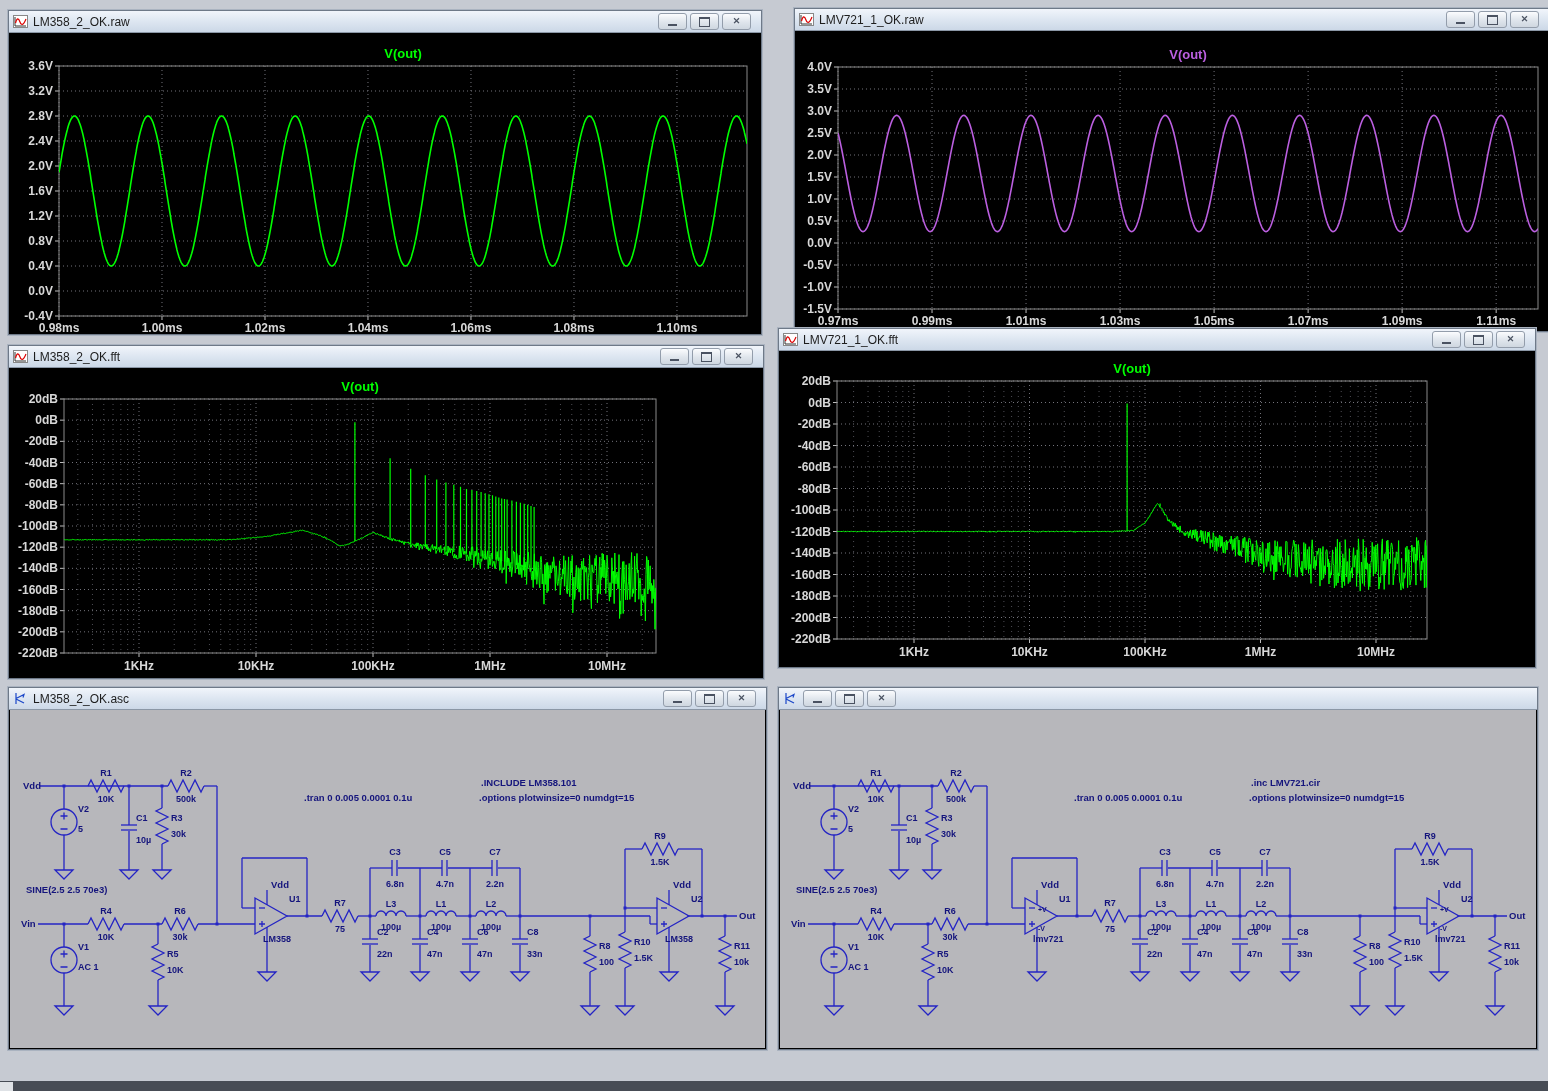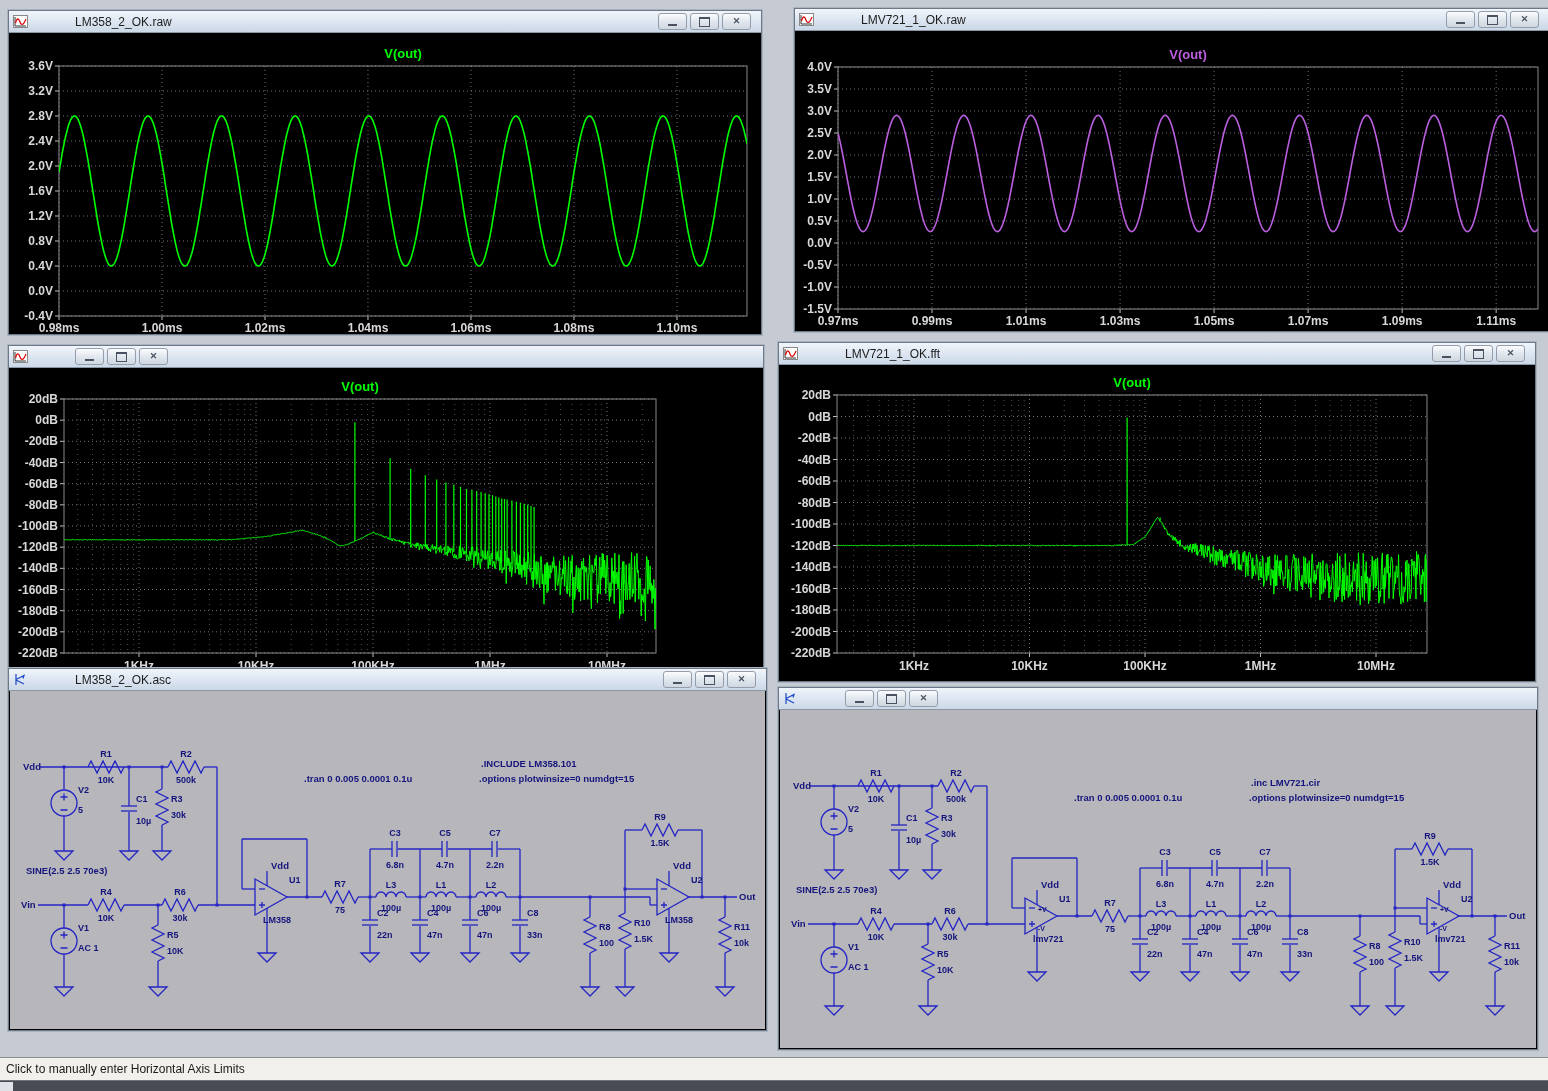--- a/index.html
+++ b/index.html
@@ -1,20 +1,20 @@
 <!DOCTYPE html>
 <html><head>
 <meta charset="utf-8">
 <style>
   html,body{margin:0;padding:0;background:#9aa0a8;}
   #page{position:relative;width:1548px;height:1091px;background:#c6cad2;overflow:hidden;
         font-family:"Liberation Sans",sans-serif;}
   .win{position:absolute;background:#000;border:1px solid #6e7988;box-shadow:0 0 0 1px #aab3c0;}
   .tbar{height:21px;display:flex;align-items:center;padding:0 4px;
-        background:linear-gradient(#f1f5fb,#dde6f1 50%,#ccd8e7);border-bottom:1px solid #8b97a6;gap:42px;}
+        background:linear-gradient(#f1f5fb,#dde6f1 50%,#ccd8e7);border-bottom:1px solid #8b97a6;}
   .ticon{width:16px;height:14px;margin-right:4px;display:inline-flex;align-items:center;}
   .ttext{font-size:12px;color:#1d1d1d;flex:1;white-space:nowrap;overflow:hidden;}
   .tbtns{display:flex;gap:3px;margin-right:6px;}
   .tb{width:27px;height:15px;border:1px solid #939dab;border-radius:3px;
       background:linear-gradient(#fbfcfe,#dfe5ec 55%,#cfd7e0);display:flex;align-items:center;justify-content:center;cursor:default;}
   .gmin{display:block;width:9px;height:2px;background:#4a5261;margin-top:6px;}
   .gmax{display:block;width:9px;height:7px;border:1px solid #4a5261;border-top:2px solid #4a5261;}
   .gcls{font-style:normal;font-size:9px;font-weight:bold;color:#4a5261;line-height:1;}
   .content{position:absolute;left:1px;right:1px;top:22px;bottom:1px;overflow:hidden;}
   .plotarea{background:#000;}
@@ -225,20 +225,21 @@
 
   <div class="win" style="left:8px;top:345px;width:754px;height:332px">
     <div class="tbar">
       <span class="ticon">
           <svg width="15" height="13">
             <rect x="0.5" y="0.5" width="14" height="12" fill="#fff" stroke="#888"></rect>
             <path d="M2 2 V11 H13" stroke="#333" fill="none" stroke-width="1"></path>
             <path d="M2.5 8 C4 2.5,5.5 3,7 7 C8.5 11,10.5 10,13 4" stroke="#d00" fill="none" stroke-width="1.2"></path>
           </svg>
         </span>
+      <span class="ttext">LM358_2_OK.fft</span>
       <span class="tbtns">
         <span class="tb">
             <i class="gmin"></i>
           </span>
         <span class="tb">
             <i class="gmax"></i>
           </span>
         <span class="tb">
             <i class="gcls">✕</i>
           </span>
@@ -349,21 +350,21 @@
             <rect x="54" y="31" width="592" height="254"></rect>
           </clipPath>
           <g clip-path="url(#clipml)">
             <polyline points="54.0,171.9 54.6,171.6 55.2,171.8 55.8,171.8 56.4,171.7 57.0,172.2 57.6,171.7 58.2,171.9 58.8,172.0 59.4,172.0 60.0,171.6 60.6,171.9 61.2,171.8 61.8,171.8 62.4,171.4 63.0,171.5 63.6,171.5 64.2,171.7 64.8,171.8 65.4,171.9 66.0,172.0 66.6,171.8 67.2,171.8 67.8,171.6 68.4,171.8 69.0,171.7 69.6,172.0 70.2,171.6 70.8,171.7 71.4,172.3 72.0,171.6 72.6,171.9 73.2,171.7 73.8,172.1 74.4,171.6 75.0,171.5 75.6,171.5 76.2,172.0 76.8,171.6 77.4,172.0 78.0,171.9 78.6,171.5 79.2,171.6 79.8,171.8 80.4,171.5 81.0,171.5 81.6,172.0 82.2,171.6 82.8,172.0 83.4,171.7 84.0,171.9 84.6,171.5 85.2,172.0 85.8,171.8 86.4,171.6 87.0,171.7 87.6,171.9 88.2,171.6 88.8,171.9 89.4,171.7 90.0,171.8 90.6,171.8 91.2,171.9 91.8,172.0 92.4,172.0 93.0,172.1 93.6,172.0 94.2,171.4 94.8,171.6 95.4,171.4 96.0,172.0 96.6,171.6 97.2,172.0 97.8,171.5 98.4,172.0 99.0,171.6 99.6,171.8 100.2,171.7 100.8,172.0 101.4,171.9 102.0,171.5 102.6,171.7 103.2,171.6 103.8,171.8 104.4,171.7 105.0,171.7 105.6,171.7 106.2,171.4 106.8,171.7 107.4,172.0 108.0,171.9 108.6,171.6 109.2,172.0 109.8,171.9 110.4,171.9 111.0,172.0 111.6,172.0 112.2,171.6 112.8,171.8 113.4,171.9 114.0,172.0 114.6,172.1 115.2,172.1 115.8,171.9 116.4,171.7 117.0,171.9 117.6,171.6 118.2,171.5 118.8,172.0 119.4,171.9 120.0,171.9 120.6,172.0 121.2,171.5 121.8,171.7 122.4,172.0 123.0,172.1 123.6,171.7 124.2,171.7 124.8,171.5 125.4,172.0 126.0,171.8 126.6,172.0 127.2,171.9 127.8,171.9 128.4,171.8 129.0,171.9 129.6,171.8 130.2,171.9 130.8,172.0 131.4,171.9 132.0,171.6 132.6,171.9 133.2,172.1 133.8,172.0 134.4,172.4 135.0,171.9 135.6,171.9 136.2,171.6 136.8,171.5 137.4,171.7 138.0,172.0 138.6,171.9 139.2,171.5 139.8,171.4 140.4,172.0 141.0,171.7 141.6,171.8 142.2,171.7 142.8,172.1 143.4,171.4 144.0,171.5 144.6,171.7 145.2,171.8 145.8,171.8 146.4,171.4 147.0,172.0 147.6,171.9 148.2,171.6 148.8,172.0 149.4,172.1 150.0,171.9 150.6,171.9 151.2,171.7 151.8,171.4 152.4,171.6 153.0,172.1 153.6,171.6 154.2,171.9 154.8,171.7 155.4,171.9 156.0,171.5 156.6,171.7 157.2,171.6 157.8,171.7 158.4,171.4 159.0,171.4 159.6,171.8 160.2,171.6 160.8,171.9 161.4,172.1 162.0,171.6 162.6,171.7 163.2,171.5 163.8,171.5 164.4,171.5 165.0,172.0 165.6,171.8 166.2,171.7 166.8,171.5 167.4,171.7 168.0,171.6 168.6,171.8 169.2,171.9 169.8,171.8 170.4,171.8 171.0,171.7 171.6,171.4 172.2,171.7 172.8,171.5 173.4,172.1 174.0,172.1 174.6,172.1 175.2,171.7 175.8,171.5 176.4,172.0 177.0,171.4 177.6,172.1 178.2,171.9 178.8,171.9 179.4,171.4 180.0,171.7 180.6,171.6 181.2,172.1 181.8,171.4 182.4,171.7 183.0,172.1 183.6,171.4 184.2,171.8 184.8,172.0 185.4,172.1 186.0,172.1 186.6,171.6 187.2,171.8 187.8,172.0 188.4,171.9 189.0,172.0 189.6,171.6 190.2,171.4 190.8,171.5 191.4,172.2 192.0,171.7 192.6,171.9 193.2,171.8 193.8,171.5 194.4,171.9 195.0,171.7 195.6,172.1 196.2,171.4 196.8,171.4 197.4,171.9 198.0,171.4 198.6,171.6 199.2,172.5 199.8,171.6 200.4,171.9 201.0,171.9 201.6,171.4 202.2,171.8 202.8,171.8 203.4,171.5 204.0,172.3 204.6,172.1 205.2,171.4 205.8,171.9 206.4,172.2 207.0,171.7 207.6,172.2 208.2,171.8 208.8,171.7 209.4,171.9 210.0,171.9 210.6,171.5 211.2,171.4 211.8,171.5 212.4,171.9 213.0,171.8 213.6,171.4 214.2,171.6 214.8,171.6 215.4,172.0 216.0,171.6 216.6,171.9 217.2,172.0 217.8,171.3 218.4,172.0 219.0,171.4 219.6,171.4 220.2,171.4 220.8,171.5 221.4,171.9 222.0,171.8 222.6,171.4 223.2,171.4 223.8,171.3 224.4,171.4 225.0,171.3 225.6,171.6 226.2,171.4 226.8,171.1 227.4,170.7 228.0,171.2 228.6,171.2 229.2,171.1 229.8,171.0 230.4,171.1 231.0,170.6 231.6,170.3 232.2,170.6 232.8,170.8 233.4,171.0 234.0,170.2 234.6,170.3 235.2,170.5 235.8,170.5 236.4,170.1 237.0,170.4 237.6,170.1 238.2,170.0 238.8,169.7 239.4,169.7 240.0,170.4 240.6,169.9 241.2,170.3 241.8,169.8 242.4,169.6 243.0,169.4 243.6,169.2 244.2,169.9 244.8,169.8 245.4,169.7 246.0,169.6 246.6,169.8 247.2,169.0 247.8,169.0 248.4,169.3 249.0,169.1 249.6,169.1 250.2,169.2 250.8,168.9 251.4,169.1 252.0,168.8 252.6,169.0 253.2,168.7 253.8,168.9 254.4,168.3 255.0,168.3 255.6,168.5 256.2,168.8 256.8,168.3 257.4,168.0 258.0,168.5 258.6,168.2 259.2,168.3 259.8,167.8 260.4,168.2 261.0,167.8 261.6,167.8 262.2,167.1 262.8,167.6 263.4,167.1 264.0,166.7 264.6,166.7 265.2,166.7 265.8,166.8 266.4,167.1 267.0,166.1 267.6,166.3 268.2,166.6 268.8,166.0 269.4,166.5 270.0,165.8 270.6,166.0 271.2,165.5 271.8,165.5 272.4,165.9 273.0,165.1 273.6,165.1 274.2,165.6 274.8,165.4 275.4,165.6 276.0,165.0 276.6,165.0 277.2,165.2 277.8,164.6 278.4,164.7 279.0,164.7 279.6,164.3 280.2,164.7 280.8,163.8 281.4,164.3 282.0,164.4 282.6,164.4 283.2,164.3 283.8,163.4 284.4,163.9 285.0,163.2 285.6,163.0 286.2,163.4 286.8,163.1 287.4,162.7 288.0,163.4 288.6,163.2 289.2,162.6 289.8,162.3 290.4,162.2 291.0,162.6 291.6,162.6 292.2,162.1 292.8,162.3 293.4,162.5 294.0,162.7 294.6,162.9 295.2,162.8 295.8,163.5 296.4,163.4 297.0,163.8 297.6,163.4 298.2,163.8 298.8,164.0 299.4,164.3 300.0,164.7 300.6,164.8 301.2,164.6 301.8,165.3 302.4,165.1 303.0,165.7 303.6,165.9 304.2,165.5 304.8,165.5 305.4,166.4 306.0,165.9 306.6,166.2 307.2,166.3 307.8,166.6 308.4,167.4 309.0,167.3 309.6,167.3 310.2,167.2 310.8,167.6 311.4,168.5 312.0,168.7 312.6,168.9 313.2,168.9 313.8,169.8 314.4,168.7 315.0,169.0 315.6,170.4 316.2,169.9 316.8,170.3 317.4,171.1 318.0,171.0 318.6,171.5 319.2,171.9 319.8,171.7 320.4,172.2 321.0,172.4 321.6,173.1 322.2,173.1 322.8,173.3 323.4,174.3 324.0,174.0 324.6,174.5 325.2,175.3 325.8,175.6 326.4,176.0 327.0,176.3 327.6,177.2 328.2,176.9 328.8,177.7 329.4,177.8 330.0,177.8 330.6,177.6 331.2,177.4 331.8,177.7 332.4,177.3 333.0,177.7 333.6,177.7 334.2,177.3 334.8,176.6 335.4,177.1 336.0,176.5 336.6,176.7 337.2,176.6 337.8,175.8 338.4,176.2 339.0,176.0 339.6,176.0 340.2,174.8 340.8,174.9 341.4,174.6 342.0,174.2 342.6,174.2 343.2,174.1 343.8,174.1 344.4,173.2 345.0,172.9 345.6,172.6 346.2,172.7 346.8,172.5 347.4,172.2 348.0,171.4 348.6,171.4 349.2,171.7 349.8,171.5 350.4,170.3 351.0,170.0 351.6,170.0 352.2,170.3 352.8,169.8 353.4,169.7 354.0,169.0 354.6,168.5 355.2,168.1 355.8,168.4 356.4,167.3 357.0,167.8 357.6,166.9 358.2,166.8 358.8,166.2 359.4,166.0 360.0,165.6 360.6,165.9 361.2,165.5 361.8,165.2 362.4,165.1 363.0,164.3 363.6,165.0 364.2,164.3 364.8,165.4 365.4,165.4 366.0,166.6 366.6,166.1 367.2,165.4 367.8,165.8 368.4,166.7 369.0,166.6 369.6,167.3 370.2,166.5 370.8,167.6 371.4,167.0 372.0,167.2 372.6,168.8 373.2,168.1 373.8,168.3 374.4,169.6 375.0,168.5 375.6,169.0 376.2,168.8 376.8,168.8 377.4,170.0 378.0,170.9 378.6,169.7 379.2,171.6 379.8,171.2 380.4,171.6 381.0,170.9 381.6,170.7 382.2,173.1 382.8,170.9 383.4,170.3 384.0,171.0 384.6,172.4 385.2,171.3 385.8,172.9 386.4,172.8 387.0,173.0 387.6,172.2 388.2,172.6 388.8,173.2 389.4,171.9 390.0,174.1 390.6,173.0 391.2,173.2 391.8,174.9 392.4,173.1 393.0,173.4 393.6,175.9 394.2,176.7 394.8,173.6 395.4,174.6 396.0,174.4 396.6,175.1 397.2,174.2 397.8,174.4 398.4,174.0 399.0,175.6 399.6,174.8 400.2,176.5 400.8,179.6 401.4,178.0 402.0,176.2 402.6,176.1 403.2,176.3 403.8,177.7 404.4,178.5 405.0,176.5 405.6,175.8 406.2,180.0 406.8,174.8 407.4,177.8 408.0,174.9 408.6,176.1 409.2,182.0 409.8,179.3 410.4,176.0 411.0,177.6 411.6,176.8 412.2,181.2 412.8,178.4 413.4,176.5 414.0,177.0 414.6,177.9 415.2,176.3 415.8,176.0 416.4,180.9 417.0,176.4 417.6,181.4 418.2,179.6 418.8,183.0 419.4,180.9 420.0,181.2 420.6,183.7 421.2,178.5 421.8,178.2 422.4,176.5 423.0,181.0 423.6,182.0 424.2,178.3 424.8,180.1 425.4,178.6 426.0,185.5 426.6,183.0 427.2,182.5 427.8,182.1 428.4,179.7 429.0,179.1 429.6,184.2 430.2,178.5 430.8,177.5 431.4,184.9 432.0,181.6 432.6,181.6 433.2,180.4 433.8,180.0 434.4,178.9 435.0,186.7 435.6,185.5 436.2,183.5 436.8,186.4 437.4,187.8 438.0,178.0 438.6,184.6 439.2,182.7 439.8,179.5 440.4,184.9 441.0,180.7 441.6,181.9 442.2,180.5 442.8,187.6 443.4,187.7 444.0,190.2 444.6,185.9 445.2,187.7 445.8,190.1 446.4,187.3 447.0,191.1 447.6,190.7 448.2,190.6 448.8,189.7 449.4,177.9 450.0,190.3 450.6,184.4 451.2,189.6 451.8,184.3 452.4,179.3 453.0,180.5 453.6,186.0 454.2,186.3 454.8,182.8 455.4,184.3 456.0,186.0 456.6,193.0 457.2,186.8 457.8,188.3 458.4,188.9 459.0,192.9 459.6,183.3 460.2,184.4 460.8,191.3 461.4,179.3 462.0,180.4 462.6,178.8 463.2,185.7 463.8,199.7 464.4,190.2 465.0,183.1 465.6,188.3 466.2,184.5 466.8,179.2 467.4,196.5 468.0,193.9 468.6,184.8 469.2,193.7 469.8,195.9 470.4,200.6 471.0,190.8 471.6,193.4 472.2,190.9 472.8,182.5 473.4,188.8 474.0,190.0 474.6,191.4 475.2,182.7 475.8,191.5 476.4,191.2 477.0,187.9 477.6,182.8 478.2,200.8 478.8,194.1 479.4,188.7 480.0,197.3 480.6,193.1 481.2,185.1 481.8,186.7 482.4,198.5 483.0,195.9 483.6,193.4 484.2,193.2 484.8,200.6 485.4,200.6 486.0,195.0 486.6,188.8 487.2,183.6 487.8,191.4 488.4,193.0 489.0,189.5 489.6,202.4 490.2,202.0 490.8,182.3 491.4,188.5 492.0,205.2 492.6,201.6 493.2,199.7 493.8,201.9 494.4,199.0 495.0,185.5 495.6,183.1 496.2,215.6 496.8,192.7 497.4,189.2 498.0,197.8 498.6,190.0 499.2,191.3 499.8,203.8 500.4,200.6 501.0,194.3 501.6,208.7 502.2,203.0 502.8,198.1 503.4,182.9 504.0,185.4 504.6,184.2 505.2,205.1 505.8,200.6 506.4,184.4 507.0,186.1 507.6,200.8 508.2,194.8 508.8,206.4 509.4,187.2 510.0,206.7 510.6,200.0 511.2,196.8 511.8,209.6 512.4,199.5 513.0,196.8 513.6,202.2 514.2,189.3 514.8,208.9 515.4,199.2 516.0,193.9 516.6,216.4 517.2,192.9 517.8,189.7 518.4,184.2 519.0,195.6 519.6,199.7 520.2,203.7 520.8,200.0 521.4,208.8 522.0,212.1 522.6,203.1 523.2,219.6 523.8,196.5 524.4,185.8 525.0,211.5 525.6,200.1 526.2,193.3 526.8,216.3 527.4,209.1 528.0,193.9 528.6,199.6 529.2,215.8 529.8,219.9 530.4,191.3 531.0,188.3 531.6,194.3 532.2,216.0 532.8,205.9 533.4,216.1 534.0,236.2 534.6,196.7 535.2,197.9 535.8,216.2 536.4,194.7 537.0,224.8 537.6,194.4 538.2,223.2 538.8,197.4 539.4,205.4 540.0,210.4 540.6,197.5 541.2,205.0 541.8,203.0 542.4,193.8 543.0,199.8 543.6,188.8 544.2,195.0 544.8,204.3 545.4,222.5 546.0,197.8 546.6,201.9 547.2,215.2 547.8,217.5 548.4,213.6 549.0,205.9 549.6,192.8 550.2,227.0 550.8,219.2 551.4,209.2 552.0,211.0 552.6,200.9 553.2,206.1 553.8,187.8 554.4,218.3 555.0,201.3 555.6,192.6 556.2,216.6 556.8,224.7 557.4,225.9 558.0,203.9 558.6,188.9 559.2,222.4 559.8,228.7 560.4,211.2 561.0,192.9 561.6,204.6 562.2,187.5 562.8,244.8 563.4,218.6 564.0,209.0 564.6,231.5 565.2,226.8 565.8,204.4 566.4,197.4 567.0,219.0 567.6,221.0 568.2,199.6 568.8,223.9 569.4,223.9 570.0,200.5 570.6,232.8 571.2,201.7 571.8,193.1 572.4,201.4 573.0,198.5 573.6,190.1 574.2,231.8 574.8,198.0 575.4,202.3 576.0,204.2 576.6,199.5 577.2,214.8 577.8,231.2 578.4,209.3 579.0,204.5 579.6,187.4 580.2,206.2 580.8,228.5 581.4,240.7 582.0,196.8 582.6,203.9 583.2,204.5 583.8,204.7 584.4,197.4 585.0,190.4 585.6,197.7 586.2,187.4 586.8,211.7 587.4,234.8 588.0,217.1 588.6,225.4 589.2,198.6 589.8,189.1 590.4,226.1 591.0,199.3 591.6,210.4 592.2,185.2 592.8,208.7 593.4,186.1 594.0,210.0 594.6,192.1 595.2,199.5 595.8,225.5 596.4,210.7 597.0,187.3 597.6,195.6 598.2,218.8 598.8,219.8 599.4,233.2 600.0,214.6 600.6,229.0 601.2,223.3 601.8,189.8 602.4,202.7 603.0,215.4 603.6,203.1 604.2,235.6 604.8,185.0 605.4,206.9 606.0,215.9 606.6,205.5 607.2,203.9 607.8,221.0 608.4,219.8 609.0,186.6 609.6,250.5 610.2,232.9 610.8,246.2 611.4,220.1 612.0,204.2 612.6,193.7 613.2,245.5 613.8,193.4 614.4,211.3 615.0,216.7 615.6,231.8 616.2,196.8 616.8,221.6 617.4,231.8 618.0,217.7 618.6,213.3 619.2,195.4 619.8,231.4 620.4,222.2 621.0,197.6 621.6,184.5 622.2,228.7 622.8,221.3 623.4,225.3 624.0,218.9 624.6,188.2 625.2,234.1 625.8,203.5 626.4,195.9 627.0,185.4 627.6,204.7 628.2,202.1 628.8,231.3 629.4,215.3 630.0,210.1 630.6,215.2 631.2,247.9 631.8,226.6 632.4,232.3 633.0,227.8 633.6,234.4 634.2,220.7 634.8,229.6 635.4,253.0 636.0,206.7 636.6,188.4 637.2,191.4 637.8,226.0 638.4,192.0 639.0,221.3 639.6,213.7 640.2,197.8 640.8,223.1 641.4,215.4 642.0,235.3 642.6,217.6 643.2,230.6 643.8,211.4 644.4,223.9 645.0,261.3 645.6,219.9 " fill="none" stroke="#00ff00" stroke-width="1"></polyline>
             <path d="M344.9 173.3L344.9 54.3M380.1 170.7L380.1 90.3M400.7 176.4L400.7 100.8M415.3 179.1L415.3 107.2M426.7 181.1L426.7 111.4M435.9 182.7L435.9 114.6M443.8 183.9L443.8 116.7M450.5 184.9L450.5 118.8M456.5 185.8L456.5 121.0M461.9 186.6L461.9 122.0M466.7 187.6L466.7 123.1M471.1 188.6L471.1 124.1M475.2 189.5L475.2 125.2M479.0 190.3L479.0 126.3M482.5 191.1L482.5 127.3M485.8 191.8L485.8 128.4M488.8 192.5L488.8 129.4M491.7 193.1L491.7 130.5M494.5 193.7L494.5 131.0M497.1 194.3L497.1 131.5M501.9 195.5L501.9 132.6M506.4 196.9L506.4 133.7M510.4 198.3L510.4 134.7M514.2 199.5L514.2 135.8M517.7 200.7L517.7 136.8M521.0 201.8L521.0 137.9M524.1 202.8L524.1 138.9" stroke="#00ff00" stroke-width="1.2" fill="none"></path>
           </g>
         </svg>
       </div>
   </div>
 
-  <div class="win" style="left:778px;top:342px;width:756px;height:338px">
+  <div class="win" style="left:778px;top:328px;width:756px;height:338px">
     <div class="tbar">
       <span class="ticon">
           <svg width="15" height="13">
             <rect x="0.5" y="0.5" width="14" height="12" fill="#fff" stroke="#888"></rect>
             <path d="M2 2 V11 H13" stroke="#333" fill="none" stroke-width="1"></path>
             <path d="M2.5 8 C4 2.5,5.5 3,7 7 C8.5 11,10.5 10,13 4" stroke="#d00" fill="none" stroke-width="1.2"></path>
           </svg>
         </span>
       <span class="ttext">LMV721_1_OK.fft</span>
       <span class="tbtns">
@@ -483,21 +484,21 @@
             <rect x="57" y="30" width="590" height="258"></rect>
           </clipPath>
           <g clip-path="url(#clipmr)">
             <polyline points="57.0,180.5 57.6,180.3 58.2,180.5 58.8,180.4 59.4,180.4 60.0,180.6 60.6,180.5 61.2,180.6 61.8,180.4 62.4,180.5 63.0,180.6 63.6,180.2 64.2,180.7 64.8,180.6 65.4,180.4 66.0,180.4 66.6,180.7 67.2,180.4 67.8,180.3 68.4,180.5 69.0,180.2 69.6,180.6 70.2,180.3 70.8,180.7 71.4,180.3 72.0,180.5 72.6,180.5 73.2,180.3 73.8,180.8 74.4,180.5 75.0,180.5 75.6,180.4 76.2,180.8 76.8,180.8 77.4,180.7 78.0,180.4 78.6,180.6 79.2,180.4 79.8,180.7 80.4,180.4 81.0,180.4 81.6,180.2 82.2,180.4 82.8,180.5 83.4,180.3 84.0,180.2 84.6,180.4 85.2,180.3 85.8,180.5 86.4,180.6 87.0,180.7 87.6,180.8 88.2,180.3 88.8,180.4 89.4,180.3 90.0,180.5 90.6,180.4 91.2,180.2 91.8,180.4 92.4,180.6 93.0,180.5 93.6,180.7 94.2,180.5 94.8,180.4 95.4,180.6 96.0,180.4 96.6,180.8 97.2,180.5 97.8,180.4 98.4,180.2 99.0,180.6 99.6,180.4 100.2,180.8 100.8,180.6 101.4,180.7 102.0,180.6 102.6,180.7 103.2,180.5 103.8,180.8 104.4,180.7 105.0,180.5 105.6,180.7 106.2,180.4 106.8,180.6 107.4,180.3 108.0,180.2 108.6,180.3 109.2,180.2 109.8,180.7 110.4,180.3 111.0,180.8 111.6,181.2 112.2,180.6 112.8,180.8 113.4,180.6 114.0,180.3 114.6,180.7 115.2,180.6 115.8,180.2 116.4,180.7 117.0,180.3 117.6,180.5 118.2,180.6 118.8,180.4 119.4,180.8 120.0,180.4 120.6,180.6 121.2,180.5 121.8,180.7 122.4,180.7 123.0,180.4 123.6,180.8 124.2,180.2 124.8,180.4 125.4,180.8 126.0,180.6 126.6,180.7 127.2,180.2 127.8,180.2 128.4,180.2 129.0,180.7 129.6,180.8 130.2,180.7 130.8,180.1 131.4,180.7 132.0,180.1 132.6,180.2 133.2,180.7 133.8,180.5 134.4,180.7 135.0,180.8 135.6,180.4 136.2,180.6 136.8,180.6 137.4,180.4 138.0,180.2 138.6,180.3 139.2,180.1 139.8,180.2 140.4,180.8 141.0,180.4 141.6,180.3 142.2,180.5 142.8,180.5 143.4,180.1 144.0,180.3 144.6,180.3 145.2,180.9 145.8,180.7 146.4,180.6 147.0,180.7 147.6,180.2 148.2,180.4 148.8,180.8 149.4,180.5 150.0,180.3 150.6,180.2 151.2,180.3 151.8,180.5 152.4,180.7 153.0,180.7 153.6,180.2 154.2,180.4 154.8,180.5 155.4,180.7 156.0,180.7 156.6,180.9 157.2,180.1 157.8,180.3 158.4,180.5 159.0,180.8 159.6,180.6 160.2,180.4 160.8,180.4 161.4,180.3 162.0,180.2 162.6,181.1 163.2,180.5 163.8,180.2 164.4,180.8 165.0,180.7 165.6,180.6 166.2,180.7 166.8,180.2 167.4,180.4 168.0,180.6 168.6,180.4 169.2,180.2 169.8,181.1 170.4,180.4 171.0,180.6 171.6,180.3 172.2,180.8 172.8,180.6 173.4,180.7 174.0,180.2 174.6,180.4 175.2,180.7 175.8,180.8 176.4,180.5 177.0,180.2 177.6,180.6 178.2,180.5 178.8,180.6 179.4,180.6 180.0,180.8 180.6,180.1 181.2,180.5 181.8,180.6 182.4,180.9 183.0,180.4 183.6,180.6 184.2,180.5 184.8,180.5 185.4,180.3 186.0,180.6 186.6,180.8 187.2,180.8 187.8,180.2 188.4,180.4 189.0,180.5 189.6,180.2 190.2,180.8 190.8,180.6 191.4,180.7 192.0,180.1 192.6,180.5 193.2,180.4 193.8,180.9 194.4,180.7 195.0,180.7 195.6,180.3 196.2,180.4 196.8,180.1 197.4,181.1 198.0,180.5 198.6,180.1 199.2,180.6 199.8,180.2 200.4,180.4 201.0,180.2 201.6,180.2 202.2,180.8 202.8,180.2 203.4,180.2 204.0,180.9 204.6,180.2 205.2,180.9 205.8,180.7 206.4,180.7 207.0,180.7 207.6,180.9 208.2,180.5 208.8,180.5 209.4,180.2 210.0,181.3 210.6,180.3 211.2,180.5 211.8,180.8 212.4,180.5 213.0,180.3 213.6,180.7 214.2,180.8 214.8,180.5 215.4,180.8 216.0,180.9 216.6,181.2 217.2,180.3 217.8,180.1 218.4,180.2 219.0,180.2 219.6,180.3 220.2,180.4 220.8,180.2 221.4,180.6 222.0,180.6 222.6,180.5 223.2,180.5 223.8,180.3 224.4,180.1 225.0,180.8 225.6,180.6 226.2,180.1 226.8,180.5 227.4,180.3 228.0,180.4 228.6,180.3 229.2,180.8 229.8,180.4 230.4,180.4 231.0,180.7 231.6,180.9 232.2,180.3 232.8,180.6 233.4,180.1 234.0,180.5 234.6,180.5 235.2,180.7 235.8,180.2 236.4,180.6 237.0,180.4 237.6,180.5 238.2,180.3 238.8,180.5 239.4,180.4 240.0,180.5 240.6,181.2 241.2,180.9 241.8,180.3 242.4,180.2 243.0,180.5 243.6,180.3 244.2,180.6 244.8,180.4 245.4,180.7 246.0,180.4 246.6,180.5 247.2,180.2 247.8,180.3 248.4,180.2 249.0,180.6 249.6,180.6 250.2,180.3 250.8,180.0 251.4,180.3 252.0,180.1 252.6,180.5 253.2,180.4 253.8,180.4 254.4,180.9 255.0,180.4 255.6,180.5 256.2,180.9 256.8,180.6 257.4,180.8 258.0,180.9 258.6,180.9 259.2,180.5 259.8,180.5 260.4,180.9 261.0,180.9 261.6,180.6 262.2,180.4 262.8,180.3 263.4,180.2 264.0,180.4 264.6,180.6 265.2,180.9 265.8,180.0 266.4,180.9 267.0,180.5 267.6,180.4 268.2,180.3 268.8,180.3 269.4,180.8 270.0,180.4 270.6,180.5 271.2,180.2 271.8,180.6 272.4,180.5 273.0,180.8 273.6,180.4 274.2,180.9 274.8,180.5 275.4,180.6 276.0,180.4 276.6,180.1 277.2,180.3 277.8,180.6 278.4,180.7 279.0,180.3 279.6,180.9 280.2,180.3 280.8,180.7 281.4,180.6 282.0,180.3 282.6,180.4 283.2,180.1 283.8,180.0 284.4,180.8 285.0,180.5 285.6,180.5 286.2,180.7 286.8,181.0 287.4,180.1 288.0,180.9 288.6,180.1 289.2,180.4 289.8,180.2 290.4,180.2 291.0,180.6 291.6,180.4 292.2,180.4 292.8,180.8 293.4,180.9 294.0,180.4 294.6,180.3 295.2,181.5 295.8,180.3 296.4,180.6 297.0,180.2 297.6,180.6 298.2,180.7 298.8,180.3 299.4,180.5 300.0,180.7 300.6,180.3 301.2,180.2 301.8,180.8 302.4,180.9 303.0,180.8 303.6,180.2 304.2,180.5 304.8,180.8 305.4,180.9 306.0,180.8 306.6,180.1 307.2,180.8 307.8,180.1 308.4,180.4 309.0,180.1 309.6,180.9 310.2,180.7 310.8,180.6 311.4,180.5 312.0,180.6 312.6,180.9 313.2,180.3 313.8,180.7 314.4,180.6 315.0,180.7 315.6,180.1 316.2,180.4 316.8,180.2 317.4,180.3 318.0,180.4 318.6,180.9 319.2,180.1 319.8,180.7 320.4,180.7 321.0,180.2 321.6,180.5 322.2,180.4 322.8,180.4 323.4,180.5 324.0,180.3 324.6,180.2 325.2,180.8 325.8,180.4 326.4,180.7 327.0,180.7 327.6,180.3 328.2,180.4 328.8,180.2 329.4,180.8 330.0,180.6 330.6,180.5 331.2,180.9 331.8,180.8 332.4,180.8 333.0,180.6 333.6,180.6 334.2,180.2 334.8,179.9 335.4,180.4 336.0,179.9 336.6,180.2 337.2,180.4 337.8,179.8 338.4,180.6 339.0,179.6 339.6,180.0 340.2,180.1 340.8,180.5 341.4,179.7 342.0,179.5 342.6,179.7 343.2,180.0 343.8,180.2 344.4,179.8 345.0,180.0 345.6,180.1 346.2,180.1 346.8,179.8 347.4,179.6 348.0,180.2 348.6,179.5 349.2,179.9 349.8,179.8 350.4,179.6 351.0,179.9 351.6,179.2 352.2,179.5 352.8,179.6 353.4,179.8 354.0,179.3 354.6,179.0 355.2,178.0 355.8,178.4 356.4,177.2 357.0,177.4 357.6,176.4 358.2,176.1 358.8,175.9 359.4,175.4 360.0,175.5 360.6,175.0 361.2,174.3 361.8,173.9 362.4,173.2 363.0,173.0 363.6,173.2 364.2,172.3 364.8,172.5 365.4,171.4 366.0,169.9 366.6,169.8 367.2,168.6 367.8,168.0 368.4,166.3 369.0,166.2 369.6,165.8 370.2,163.7 370.8,163.2 371.4,161.6 372.0,161.5 372.6,160.2 373.2,158.8 373.8,157.8 374.4,157.0 375.0,155.9 375.6,155.4 376.2,154.0 376.8,153.5 377.4,152.5 378.0,153.0 378.6,153.7 379.2,154.4 379.8,156.0 380.4,156.8 381.0,156.6 381.6,157.1 382.2,158.0 382.8,158.5 383.4,161.6 384.0,161.1 384.6,164.0 385.2,163.7 385.8,163.6 386.4,165.1 387.0,165.7 387.6,169.6 388.2,170.1 388.8,168.7 389.4,168.8 390.0,171.3 390.6,171.2 391.2,171.5 391.8,170.3 392.4,174.1 393.0,175.4 393.6,171.5 394.2,173.1 394.8,175.3 395.4,172.3 396.0,176.1 396.6,174.4 397.2,179.0 397.8,175.9 398.4,178.4 399.0,176.5 399.6,181.4 400.2,174.9 400.8,180.7 401.4,181.3 402.0,180.6 402.6,180.4 403.2,182.3 403.8,182.6 404.4,184.5 405.0,181.5 405.6,184.6 406.2,182.1 406.8,182.6 407.4,180.3 408.0,182.9 408.6,187.0 409.2,181.2 409.8,184.7 410.4,178.9 411.0,182.4 411.6,186.4 412.2,187.7 412.8,179.1 413.4,183.9 414.0,178.8 414.6,186.9 415.2,183.2 415.8,178.4 416.4,189.6 417.0,180.5 417.6,190.6 418.2,187.6 418.8,187.3 419.4,185.3 420.0,186.3 420.6,179.7 421.2,179.1 421.8,190.5 422.4,181.3 423.0,180.1 423.6,190.1 424.2,193.1 424.8,188.5 425.4,180.3 426.0,188.2 426.6,188.1 427.2,191.9 427.8,181.1 428.4,185.5 429.0,181.1 429.6,184.0 430.2,197.4 430.8,188.6 431.4,191.6 432.0,189.2 432.6,196.0 433.2,181.6 433.8,184.6 434.4,199.5 435.0,199.4 435.6,185.9 436.2,185.8 436.8,200.3 437.4,188.0 438.0,187.0 438.6,195.6 439.2,185.6 439.8,184.1 440.4,196.6 441.0,185.2 441.6,195.2 442.2,185.7 442.8,199.3 443.4,202.0 444.0,191.1 444.6,191.3 445.2,202.3 445.8,194.0 446.4,189.2 447.0,198.9 447.6,190.8 448.2,191.3 448.8,191.3 449.4,189.5 450.0,188.3 450.6,193.0 451.2,185.0 451.8,192.8 452.4,199.4 453.0,188.4 453.6,196.8 454.2,198.5 454.8,187.3 455.4,205.1 456.0,186.7 456.6,187.4 457.2,185.2 457.8,186.4 458.4,204.2 459.0,189.0 459.6,204.8 460.2,199.7 460.8,204.2 461.4,205.5 462.0,198.1 462.6,189.6 463.2,187.4 463.8,197.0 464.4,186.1 465.0,186.8 465.6,211.9 466.2,202.6 466.8,190.7 467.4,197.5 468.0,210.7 468.6,189.0 469.2,186.9 469.8,187.7 470.4,189.8 471.0,195.1 471.6,196.3 472.2,213.7 472.8,192.8 473.4,211.0 474.0,200.5 474.6,203.7 475.2,206.0 475.8,209.4 476.4,189.5 477.0,193.7 477.6,194.3 478.2,210.5 478.8,215.4 479.4,200.5 480.0,196.3 480.6,212.1 481.2,202.0 481.8,212.9 482.4,190.8 483.0,192.7 483.6,221.5 484.2,218.4 484.8,214.3 485.4,207.7 486.0,197.7 486.6,215.6 487.2,212.2 487.8,192.0 488.4,210.4 489.0,192.2 489.6,191.2 490.2,215.1 490.8,220.3 491.4,204.5 492.0,204.2 492.6,213.4 493.2,205.1 493.8,229.0 494.4,219.5 495.0,189.6 495.6,221.0 496.2,195.3 496.8,220.5 497.4,190.6 498.0,199.2 498.6,203.4 499.2,211.2 499.8,195.8 500.4,214.3 501.0,195.6 501.6,206.6 502.2,206.1 502.8,210.5 503.4,220.8 504.0,214.0 504.6,212.1 505.2,213.5 505.8,190.4 506.4,190.5 507.0,190.8 507.6,223.2 508.2,209.9 508.8,204.2 509.4,223.4 510.0,226.1 510.6,218.1 511.2,216.9 511.8,200.6 512.4,197.4 513.0,194.5 513.6,189.2 514.2,190.7 514.8,196.3 515.4,224.5 516.0,193.1 516.6,205.2 517.2,226.2 517.8,212.5 518.4,193.6 519.0,201.3 519.6,215.2 520.2,216.4 520.8,218.7 521.4,221.5 522.0,210.2 522.6,225.0 523.2,214.0 523.8,191.5 524.4,200.5 525.0,217.3 525.6,192.8 526.2,218.9 526.8,215.9 527.4,198.5 528.0,208.9 528.6,222.4 529.2,195.7 529.8,218.1 530.4,213.5 531.0,232.4 531.6,197.4 532.2,188.8 532.8,198.4 533.4,217.3 534.0,215.5 534.6,205.5 535.2,218.9 535.8,209.4 536.4,214.7 537.0,200.1 537.6,203.3 538.2,200.7 538.8,197.2 539.4,209.2 540.0,235.1 540.6,197.5 541.2,211.9 541.8,229.1 542.4,205.2 543.0,195.5 543.6,227.3 544.2,221.8 544.8,214.7 545.4,222.7 546.0,199.9 546.6,198.6 547.2,200.2 547.8,216.0 548.4,208.1 549.0,233.0 549.6,211.7 550.2,227.0 550.8,221.6 551.4,224.1 552.0,210.3 552.6,198.9 553.2,212.9 553.8,214.2 554.4,236.9 555.0,231.9 555.6,195.9 556.2,234.6 556.8,230.9 557.4,188.2 558.0,232.0 558.6,221.8 559.2,225.0 559.8,191.2 560.4,210.5 561.0,218.6 561.6,229.5 562.2,236.9 562.8,202.8 563.4,230.6 564.0,207.2 564.6,234.6 565.2,188.6 565.8,200.3 566.4,226.0 567.0,210.9 567.6,210.7 568.2,232.6 568.8,231.7 569.4,197.6 570.0,230.6 570.6,219.9 571.2,221.9 571.8,216.7 572.4,227.0 573.0,204.1 573.6,196.7 574.2,216.3 574.8,206.4 575.4,204.4 576.0,209.5 576.6,235.4 577.2,198.8 577.8,222.5 578.4,187.8 579.0,199.6 579.6,227.7 580.2,240.1 580.8,227.9 581.4,211.0 582.0,216.0 582.6,232.4 583.2,188.3 583.8,205.4 584.4,234.7 585.0,206.6 585.6,217.9 586.2,196.6 586.8,218.4 587.4,211.8 588.0,225.9 588.6,238.7 589.2,212.9 589.8,235.6 590.4,222.6 591.0,211.4 591.6,210.8 592.2,191.3 592.8,205.3 593.4,225.2 594.0,195.6 594.6,200.8 595.2,222.8 595.8,193.9 596.4,220.7 597.0,206.2 597.6,192.8 598.2,213.6 598.8,238.1 599.4,235.2 600.0,226.0 600.6,231.7 601.2,208.8 601.8,192.5 602.4,187.9 603.0,224.2 603.6,210.3 604.2,238.4 604.8,202.8 605.4,222.4 606.0,210.7 606.6,189.9 607.2,208.2 607.8,189.0 608.4,197.6 609.0,233.5 609.6,208.0 610.2,212.4 610.8,196.4 611.4,191.9 612.0,193.5 612.6,198.6 613.2,233.9 613.8,225.8 614.4,223.1 615.0,206.7 615.6,218.5 616.2,200.8 616.8,202.3 617.4,212.6 618.0,209.5 618.6,189.6 619.2,224.1 619.8,231.3 620.4,232.7 621.0,239.1 621.6,207.3 622.2,230.3 622.8,235.7 623.4,237.5 624.0,221.7 624.6,227.3 625.2,225.4 625.8,208.4 626.4,210.5 627.0,195.1 627.6,236.6 628.2,213.8 628.8,198.7 629.4,215.4 630.0,234.1 630.6,230.2 631.2,228.3 631.8,194.1 632.4,200.3 633.0,196.6 633.6,211.2 634.2,196.1 634.8,197.8 635.4,219.9 636.0,234.1 636.6,186.5 637.2,209.3 637.8,190.1 638.4,189.5 639.0,195.3 639.6,207.8 640.2,219.2 640.8,229.5 641.4,210.2 642.0,218.8 642.6,204.4 643.2,211.2 643.8,206.9 644.4,237.0 645.0,191.9 645.6,189.2 646.2,236.5 646.8,194.5 " fill="none" stroke="#00ff00" stroke-width="1"></polyline>
             <path d="M347.1 179.7L347.1 52.6M380.1 155.7L380.1 152.6M555.9 212.8L555.9 197.7M625.5 213.0L625.5 196.6M635.5 212.4L635.5 203.1" stroke="#00ff00" stroke-width="1.2" fill="none"></path>
           </g>
         </svg>
       </div>
   </div>
 
-  <div class="win" style="left:8px;top:668px;width:757px;height:361px">
+  <div class="win" style="left:8px;top:687px;width:757px;height:361px">
     <div class="tbar">
       <span class="ticon">
           <svg width="15" height="13">
             <path d="M3 1 V12 M3 6.5 L11 2.5 M3 7 L11 11 M8 4 l3 -1.5 l-1 3" stroke="#1a46c8" fill="none" stroke-width="1.2"></path>
           </svg>
         </span>
       <span class="ttext">LM358_2_OK.asc</span>
       <span class="tbtns">
         <span class="tb">
             <i class="gmin"></i>
@@ -926,18 +927,15 @@
           <text x="261" y="178" fill="#14147c" font-size="9.5" text-anchor="start" font-family="&quot;Liberation Sans&quot;,sans-serif" font-weight="700">Vdd</text>
           <text x="663" y="178" fill="#14147c" font-size="9.5" text-anchor="start" font-family="&quot;Liberation Sans&quot;,sans-serif" font-weight="700">Vdd</text>
           <text x="16" y="183" fill="#14147c" font-size="9.5" text-anchor="start" font-family="&quot;Liberation Sans&quot;,sans-serif" font-weight="700">SINE(2.5 2.5 70e3)</text>
           <text x="294" y="91" fill="#14147c" font-size="9.5" text-anchor="start" font-family="&quot;Liberation Sans&quot;,sans-serif" font-weight="700">.tran 0 0.005 0.0001 0.1u</text>
           <text x="471" y="76" fill="#14147c" font-size="9.5" text-anchor="start" font-family="&quot;Liberation Sans&quot;,sans-serif" font-weight="700">.inc LMV721.cir</text>
           <text x="469" y="91" fill="#14147c" font-size="9.5" text-anchor="start" font-family="&quot;Liberation Sans&quot;,sans-serif" font-weight="700">.options plotwinsize=0 numdgt=15</text>
         </svg>
       </div>
   </div>
 
-  <div id="statusbar">
-    <span>Click to manually enter Horizontal Axis Limits</span>
-  </div>
   <div id="bottomstrip"></div>
   <div id="cornerbox"></div>
 </div>
 
 </body></html>

